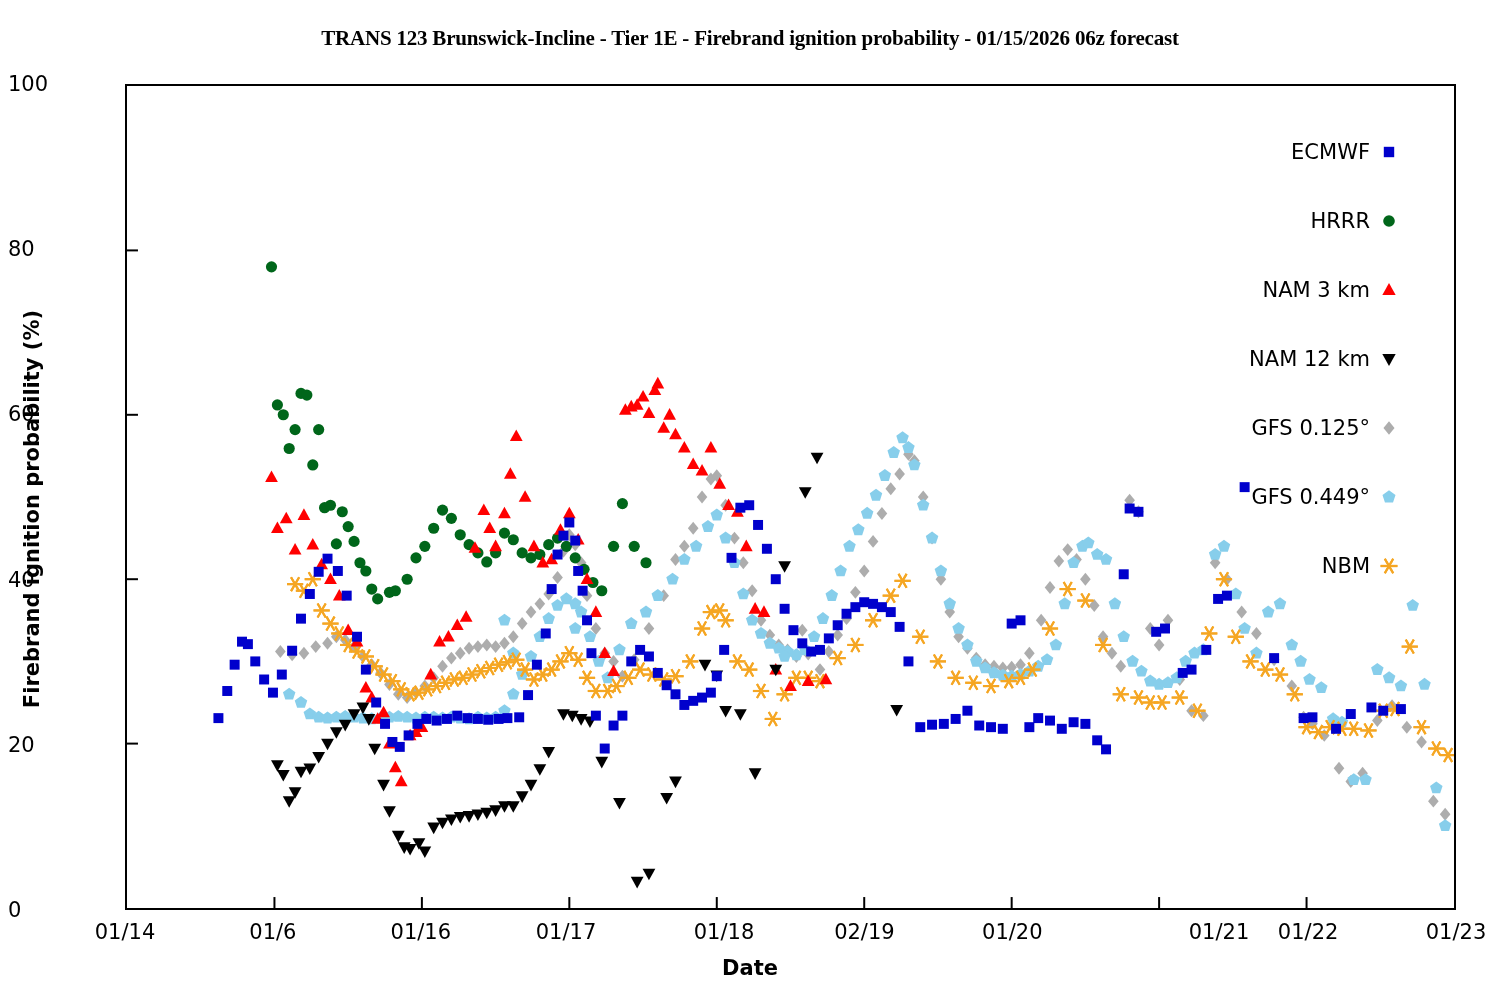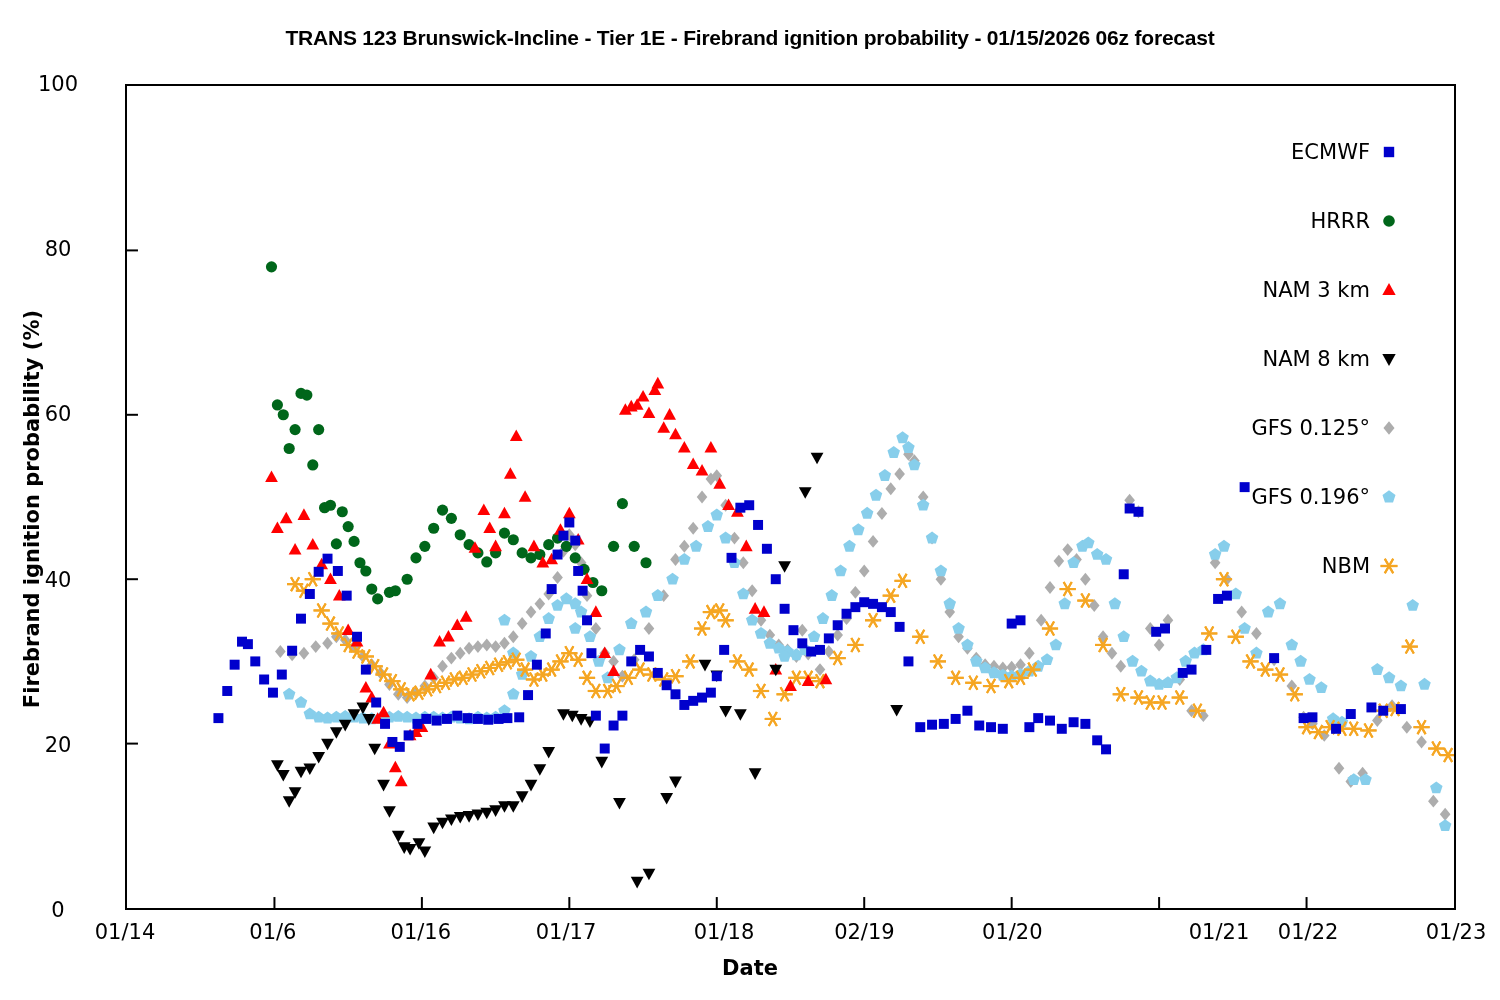--- a/index.html
+++ b/index.html
@@ -1,26 +1,26 @@
 <!DOCTYPE html>
 <html><head>
 <meta charset="utf-8">
 <style>
   html,body{margin:0;padding:0;background:#ffffff;}
   body{width:1500px;height:1000px;position:relative;overflow:hidden;
        font-family:"DejaVu Sans",sans-serif;color:#000;}
   #chart-root{position:absolute;inset:0;}
   #chart-title{position:absolute;left:0;top:26px;width:1500px;text-align:center;
-       font-family:Liberation Sans, sans-serif;font-weight:bold;font-size:21px;
+       font-family:Liberation Serif, serif;font-weight:bold;font-size:21px;
        letter-spacing:-0.2px;}
   #plot-frame{position:absolute;left:125px;top:84px;width:1331px;height:826px;
        border:2px solid #000;box-sizing:border-box;}
   #plot-canvas{position:absolute;left:0;top:0;width:100%;height:100%;}
   .ylabels{position:absolute;left:0;top:0;width:1500px;height:1000px;}
-  .ylab{position:absolute;text-align:center;width:100px;font-size:21px;
+  .ylab{position:absolute;text-align:left;width:100px;font-size:21px;
        font-family:"DejaVu Sans",sans-serif;transform:translateY(-50%);left:8px;}
   .xlab{position:absolute;text-align:center;width:120px;font-size:21px;
        font-family:"DejaVu Sans",sans-serif;transform:translateX(-50%);top:920px;}
   #y-axis-title{position:absolute;left:-368px;top:497px;width:800px;text-align:center;
        transform:rotate(-90deg);transform-origin:center center;
        font-size:21px;font-weight:bold;font-family:"DejaVu Sans",sans-serif;}
   #x-axis-title{position:absolute;left:0;top:956px;width:1500px;text-align:center;
        font-size:21px;font-weight:bold;font-family:"DejaVu Sans",sans-serif;}
   #legend{position:absolute;left:1196px;top:96px;width:212px;}
   .legend-row{display:flex;align-items:center;justify-content:flex-end;height:26px;margin-top:43px;}
@@ -1425,37 +1425,37 @@
       </div>
       <div class="legend-row">
         <div class="legend-label">NAM 3 km</div>
         <div class="legend-marker">
           <svg width="24" height="24" viewBox="0 0 24 24">
             <polygon points="12,4.9799999999999995 5.3309999999999995,17.0544 18.669,17.0544" fill="#FF0000"></polygon>
           </svg>
         </div>
       </div>
       <div class="legend-row">
-        <div class="legend-label">NAM 8 km</div>
+        <div class="legend-label">NAM 12 km</div>
         <div class="legend-marker">
           <svg width="24" height="24" viewBox="0 0 24 24">
             <polygon points="12,19.02 5.3309999999999995,6.9456 18.669,6.9456" fill="#000000"></polygon>
           </svg>
         </div>
       </div>
       <div class="legend-row">
         <div class="legend-label">GFS 0.125°</div>
         <div class="legend-marker">
           <svg width="24" height="24" viewBox="0 0 24 24">
             <polygon points="12,5.239999999999999 17.5432,12 12,18.76 6.456799999999999,12" fill="#ADADAD"></polygon>
           </svg>
         </div>
       </div>
       <div class="legend-row">
-        <div class="legend-label">GFS 0.196°</div>
+        <div class="legend-label">GFS 0.449°</div>
         <div class="legend-marker">
           <svg width="24" height="24" viewBox="0 0 24 24">
             <polygon points="12.00,5.14 18.53,9.88 16.03,17.55 7.97,17.55 5.47,9.88" fill="#87CEEB"></polygon>
           </svg>
         </div>
       </div>
       <div class="legend-row">
         <div class="legend-label">NBM</div>
         <div class="legend-marker">
           <svg width="24" height="24" viewBox="0 0 24 24">

